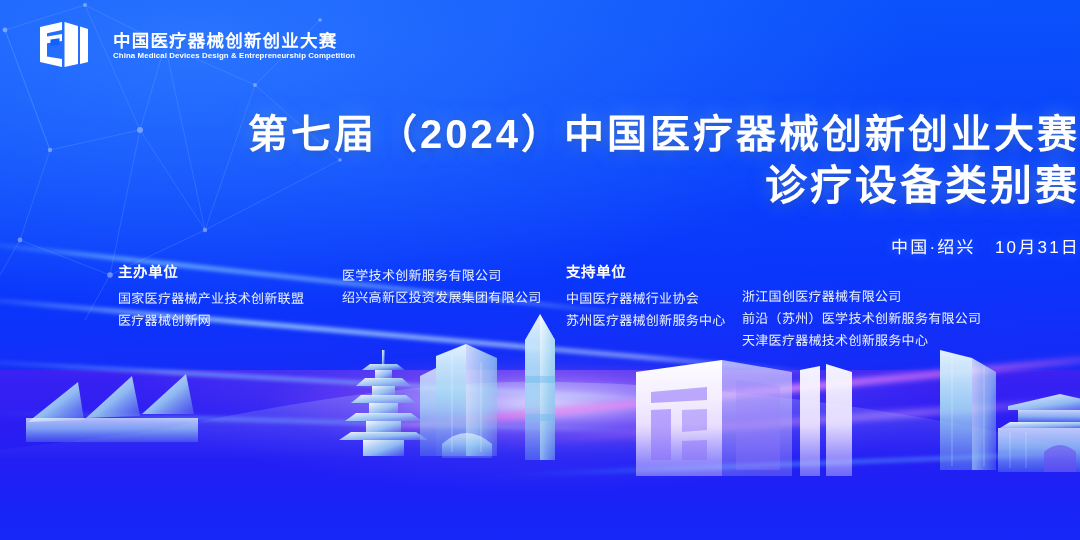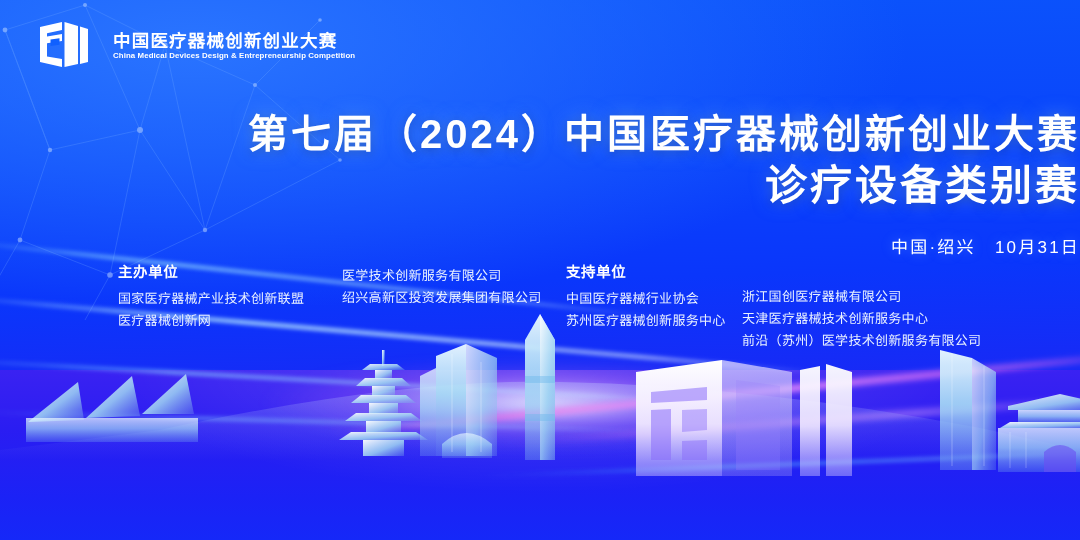--- a/index.html
+++ b/index.html
@@ -338,19 +338,19 @@
     </div>
 
     <div class="sp-col c3">
       <div class="sp-head">支持单位</div>
       <div class="sp-item">中国医疗器械行业协会</div>
       <div class="sp-item">苏州医疗器械创新服务中心</div>
     </div>
 
     <div class="sp-col c4">
       <div class="sp-item">浙江国创医疗器械有限公司</div>
+      <div class="sp-item">前沿（苏州）医学技术创新服务有限公司</div>
       <div class="sp-item">天津医疗器械技术创新服务中心</div>
-      <div class="sp-item">前沿（苏州）医学技术创新服务有限公司</div>
     </div>
 
   </div>
 
 </div>
 
 </body></html>

